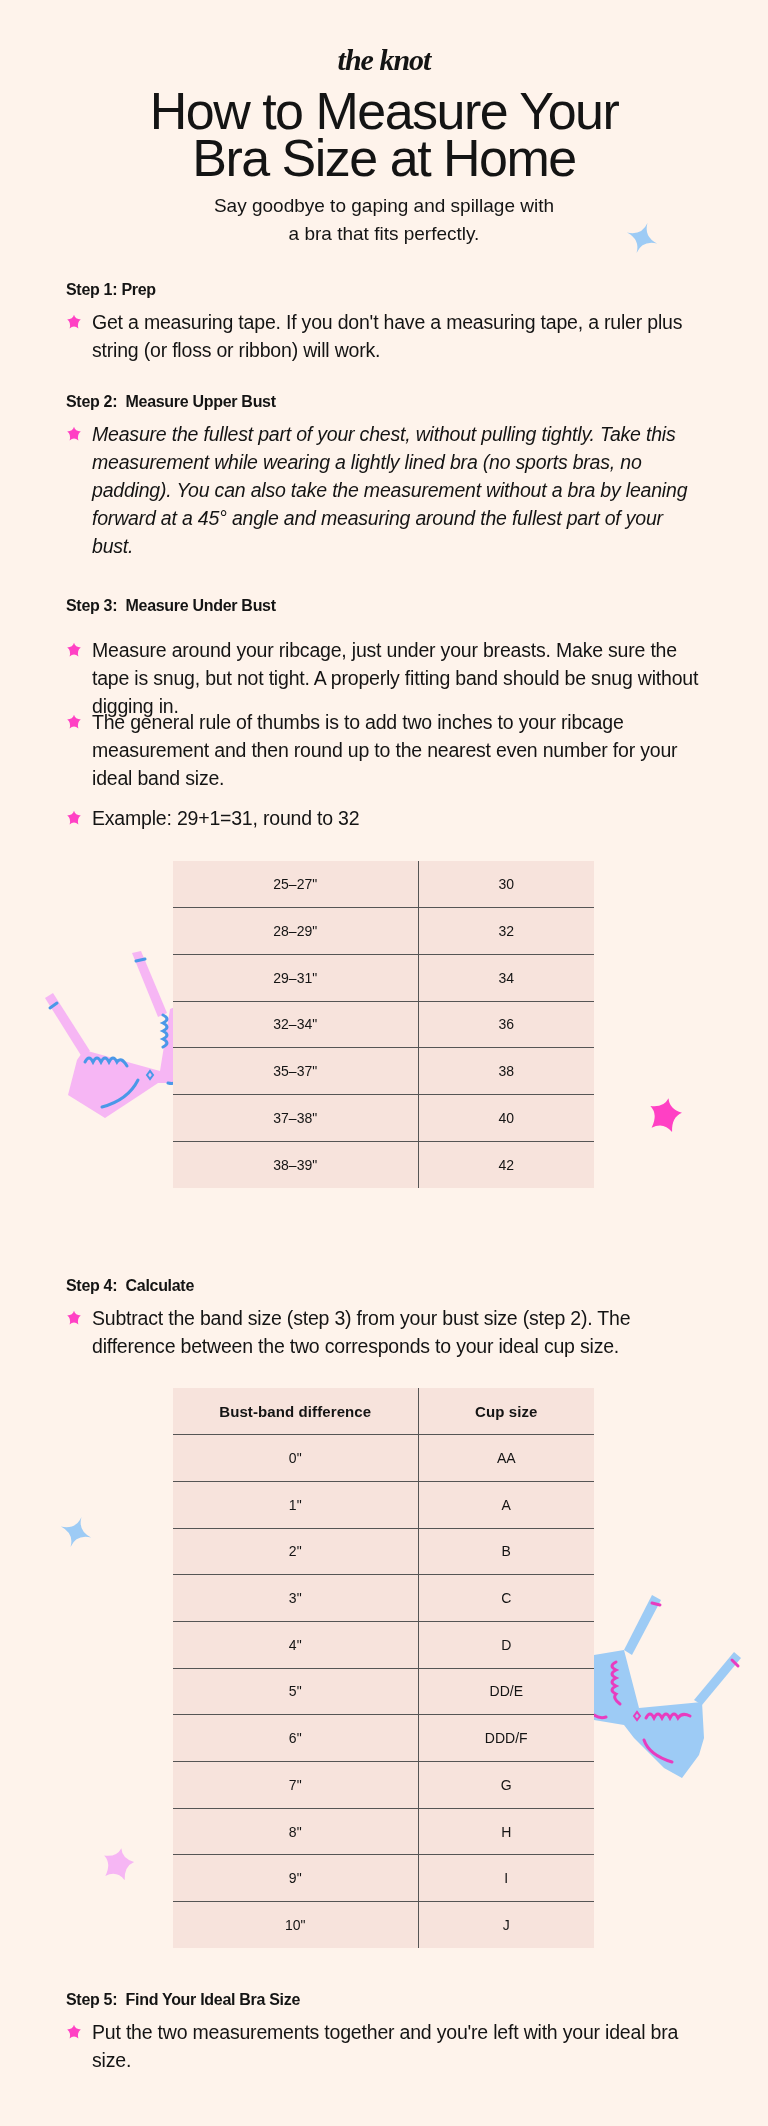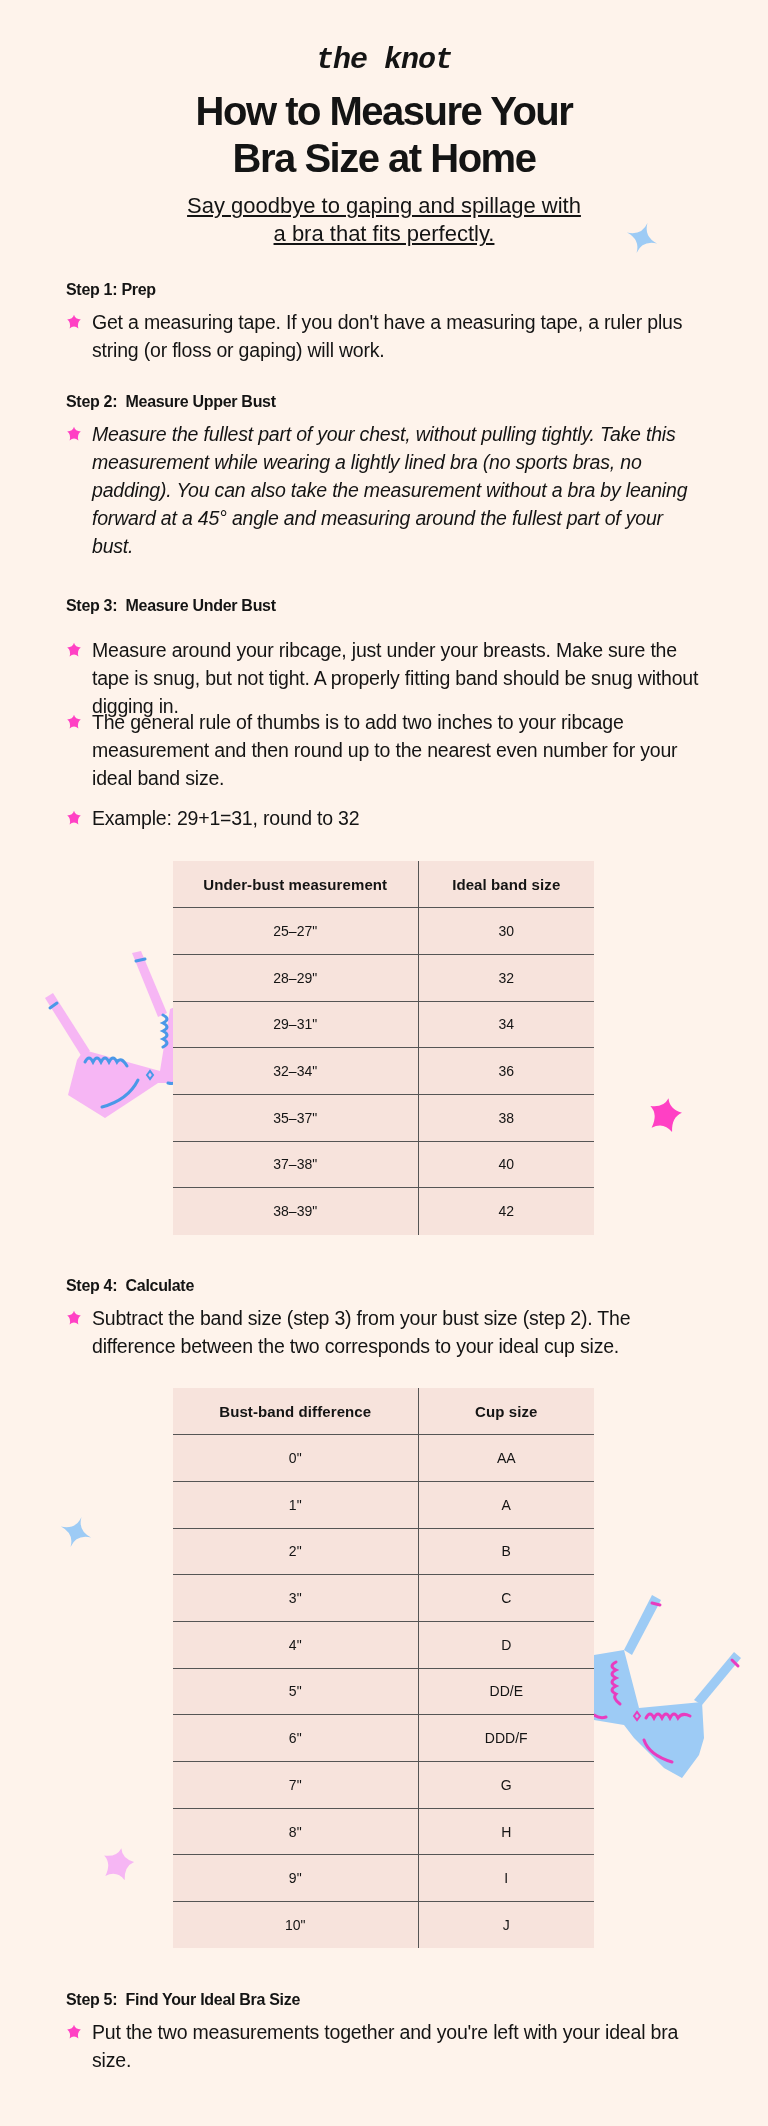--- a/index.html
+++ b/index.html
@@ -1,21 +1,21 @@
 <!DOCTYPE html>
 <html><head>
   <meta charset="utf-8">
   <style>
     * { box-sizing: border-box; margin: 0; padding: 0; }
     html, body { width: 768px; height: 2126px; background: #fef3eb; }
     body { position: relative; overflow: hidden; font-family: "Liberation Sans", sans-serif; color: #141414; }
 
-    .logo { position: absolute; top: 42px; left: 0; width: 768px; text-align: center; font-family: Liberation Mono, monospace; font-style: italic; font-weight: bold; font-size: 30px; letter-spacing: -1px; line-height: 36px; }
-    .title { position: absolute; top: 88px; left: 0; width: 768px; text-align: center; font-family: "Liberation Sans", sans-serif; font-weight: bold; font-size: 40px; line-height: 47px; letter-spacing: -1.5px; }
-    .subtitle { position: absolute; top: 192px; left: 0; width: 768px; text-align: center; font-size: 22px; line-height: 28px; text-decoration: underline; }
+    .logo { position: absolute; top: 42px; left: 0; width: 768px; text-align: center; font-family: Liberation Serif, serif; font-style: italic; font-weight: bold; font-size: 30px; letter-spacing: -1px; line-height: 36px; }
+    .title { position: absolute; top: 88px; left: 0; width: 768px; text-align: center; font-family: "Liberation Sans", sans-serif; font-weight: normal; font-size: 52px; line-height: 47px; letter-spacing: -1.5px; }
+    .subtitle { position: absolute; top: 192px; left: 0; width: 768px; text-align: center; font-size: 19px; line-height: 28px; }
 
     .step-heading { position: absolute; left: 66px; font-weight: bold; font-size: 16px; line-height: 28px; letter-spacing: -0.3px; white-space: pre; }
     .bullet { position: absolute; left: 66px; width: 640px; font-size: 19.5px; line-height: 28px; letter-spacing: -0.2px; }
     .bullet .star { position: absolute; left: 0; top: 6px; width: 16px; height: 16px; }
     .bullet .txt { display: block; padding-left: 26px; }
 
     .tbl { position: absolute; left: 173px; width: 421px; background: #f7e3dc; border-collapse: collapse; font-size: 14px; }
     .tbl td, .tbl th { height: 46.7px; text-align: center; vertical-align: middle; border-bottom: 1.5px solid #555; }
     .tbl tr:last-child td { border-bottom: none; }
     .tbl th { font-weight: bold; font-size: 15px; letter-spacing: 0.1px; }
@@ -82,21 +82,21 @@
     <path d="M0 135 q6 4 12 2"></path>
   </g>
   <path d="M40 136 l3 -4 l3 4 l-3 4z" fill="none" stroke="#e83cbf" stroke-width="2"></path>
 </svg>
 
 <h2 class="step-heading" style="top:276px;">Step 1: Prep</h2>
 <div class="bullet" style="top:308px;">
   <svg class="star" viewBox="0 0 20 20">
       <path d="M10 1 Q11.5 6.5 18.5 7 Q13.5 10.5 15.5 18 Q10 13.5 4.5 18 Q6.5 10.5 1.5 7 Q8.5 6.5 10 1Z" fill="#ff40c4"></path>
     </svg>
-  <span class="txt">Get a measuring tape. If you don't have a measuring tape, a ruler plus string (or floss or gaping) will work.</span>
+  <span class="txt">Get a measuring tape. If you don't have a measuring tape, a ruler plus string (or floss or ribbon) will work.</span>
 </div>
 
 <h2 class="step-heading" style="top:388px;">Step 2:  Measure Upper Bust</h2>
 <div class="bullet" style="top:420px;font-style:italic;">
   <svg class="star" viewBox="0 0 20 20">
       <path d="M10 1 Q11.5 6.5 18.5 7 Q13.5 10.5 15.5 18 Q10 13.5 4.5 18 Q6.5 10.5 1.5 7 Q8.5 6.5 10 1Z" fill="#ff40c4"></path>
     </svg>
   <span class="txt">Measure the fullest part of your chest, without pulling tightly. Take this measurement while wearing a lightly lined bra (no sports bras, no padding). You can also take the measurement without a bra by leaning forward at a 45° angle and measuring around the fullest part of your bust.</span>
 </div>
 
@@ -115,24 +115,20 @@
 </div>
 <div class="bullet" style="top:804px;">
   <svg class="star" viewBox="0 0 20 20">
       <path d="M10 1 Q11.5 6.5 18.5 7 Q13.5 10.5 15.5 18 Q10 13.5 4.5 18 Q6.5 10.5 1.5 7 Q8.5 6.5 10 1Z" fill="#ff40c4"></path>
     </svg>
   <span class="txt">Example: 29+1=31, round to 32</span>
 </div>
 
 <table class="tbl" style="top:861px;">
   <tbody>
-      <tr>
-    <th class="c1">Under-bust measurement</th>
-    <th class="c2">Ideal band size</th>
-  </tr>
   <tr>
         <td class="c1">25–27"</td>
         <td class="c2">30</td>
       </tr>
   <tr>
         <td class="c1">28–29"</td>
         <td class="c2">32</td>
       </tr>
   <tr>
         <td class="c1">29–31"</td>

